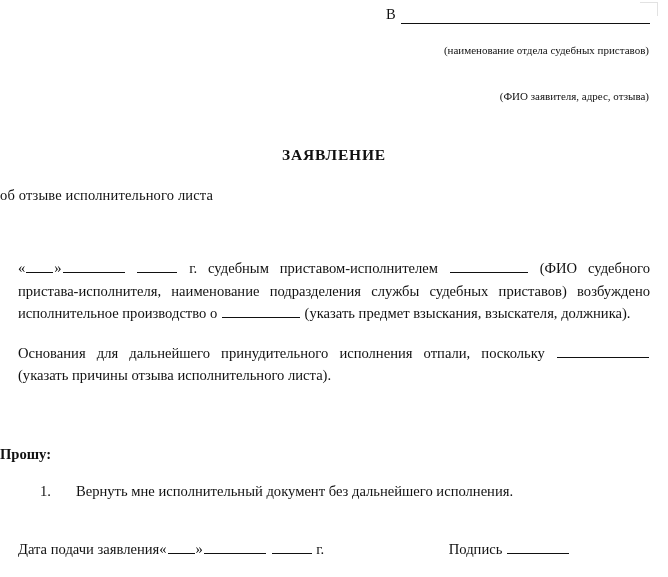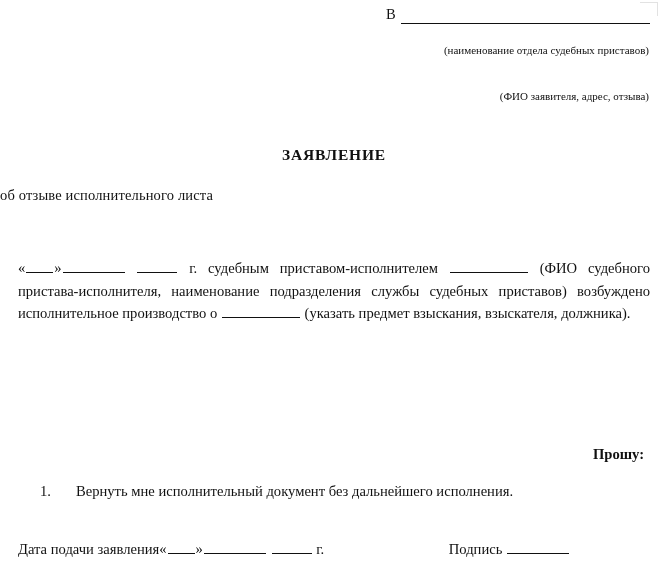--- a/index.html
+++ b/index.html
@@ -115,24 +115,24 @@
   }
   .b-xs { width: 27px; }
   .b-sm { width: 40px; }
   .b-md { width: 62px; }
   .b-lg { width: 78px; }
   .b-xl { width: 92px; }
 
   
   .proshu {
     position: absolute;
-    left: 8px;
+    left: 0;
     top: 446px;
     width: 636px;
-    text-align: right;
+    text-align: left;
     font-weight: bold;
     font-size: 14.6px;
   }
   .req-list {
     position: absolute;
     left: 40px;
     top: 481px;
     width: 600px;
   }
   .req-item {
@@ -180,20 +180,21 @@
 
     <div class="addr-caption">(ФИО заявителя, адрес, отзыва)</div>
   </div>
 
   <div class="doc-title">ЗАЯВЛЕНИЕ</div>
 
   <div class="doc-subtitle">об отзыве исполнительного листа</div>
 
   <div class="body-area">
     <p class="para">«<span class="blank b-xs"></span>»<span class="blank b-md"></span> <span class="blank b-sm"></span> г. судебным приставом-исполнителем <span class="blank b-lg"></span> (ФИО судебного пристава-исполнителя, наименование подразделения службы судебных приставов) возбуждено исполнительное производство о <span class="blank b-lg"></span> (указать предмет взыскания, взыскателя, должника).</p>
+    <p class="para">Основания для дальнейшего принудительного исполнения отпали, поскольку <span class="blank b-xl"></span> (указать причины отзыва исполнительного листа).</p>
   </div>
 
   <div class="proshu">Прошу:</div>
 
   <div class="req-list">
     <div class="req-item">
       <span class="req-num">1.</span>
       <span class="req-text">Вернуть мне исполнительный документ без дальнейшего исполнения.</span>
     </div>
   </div>

